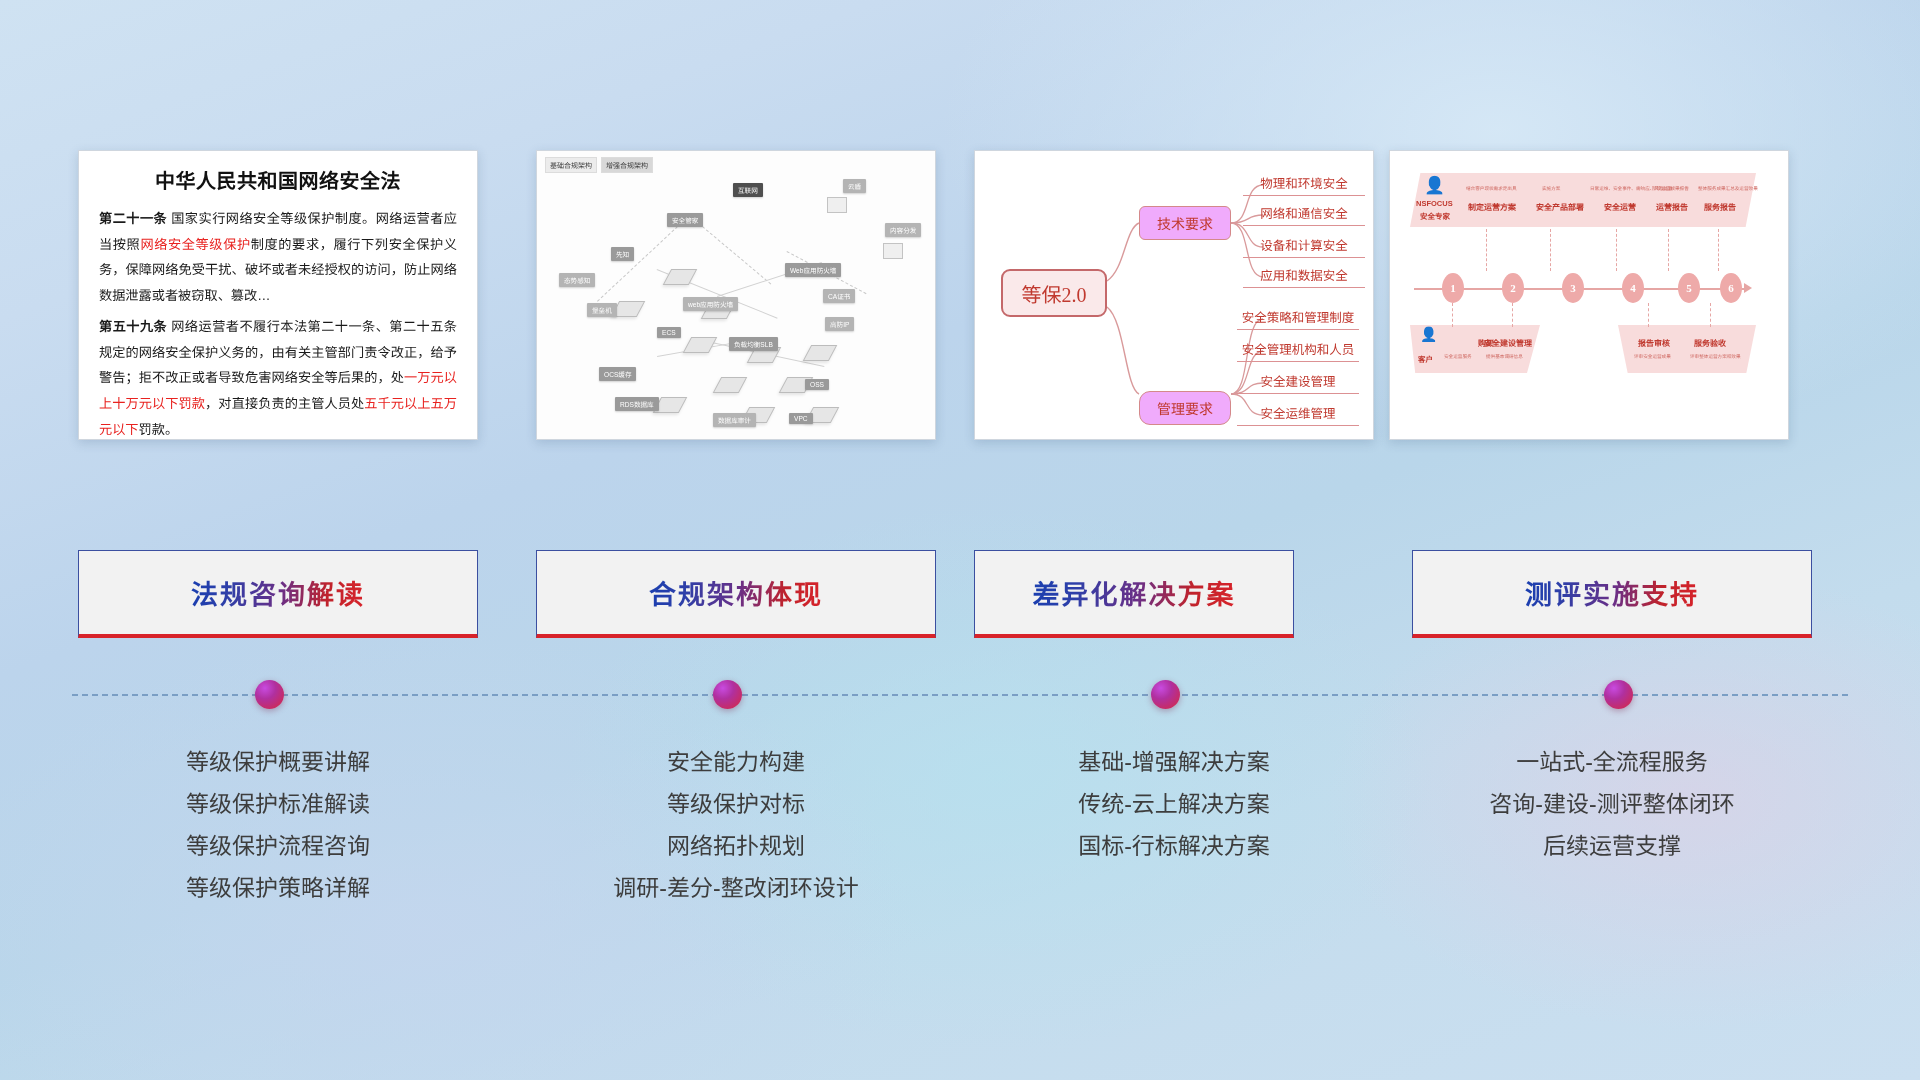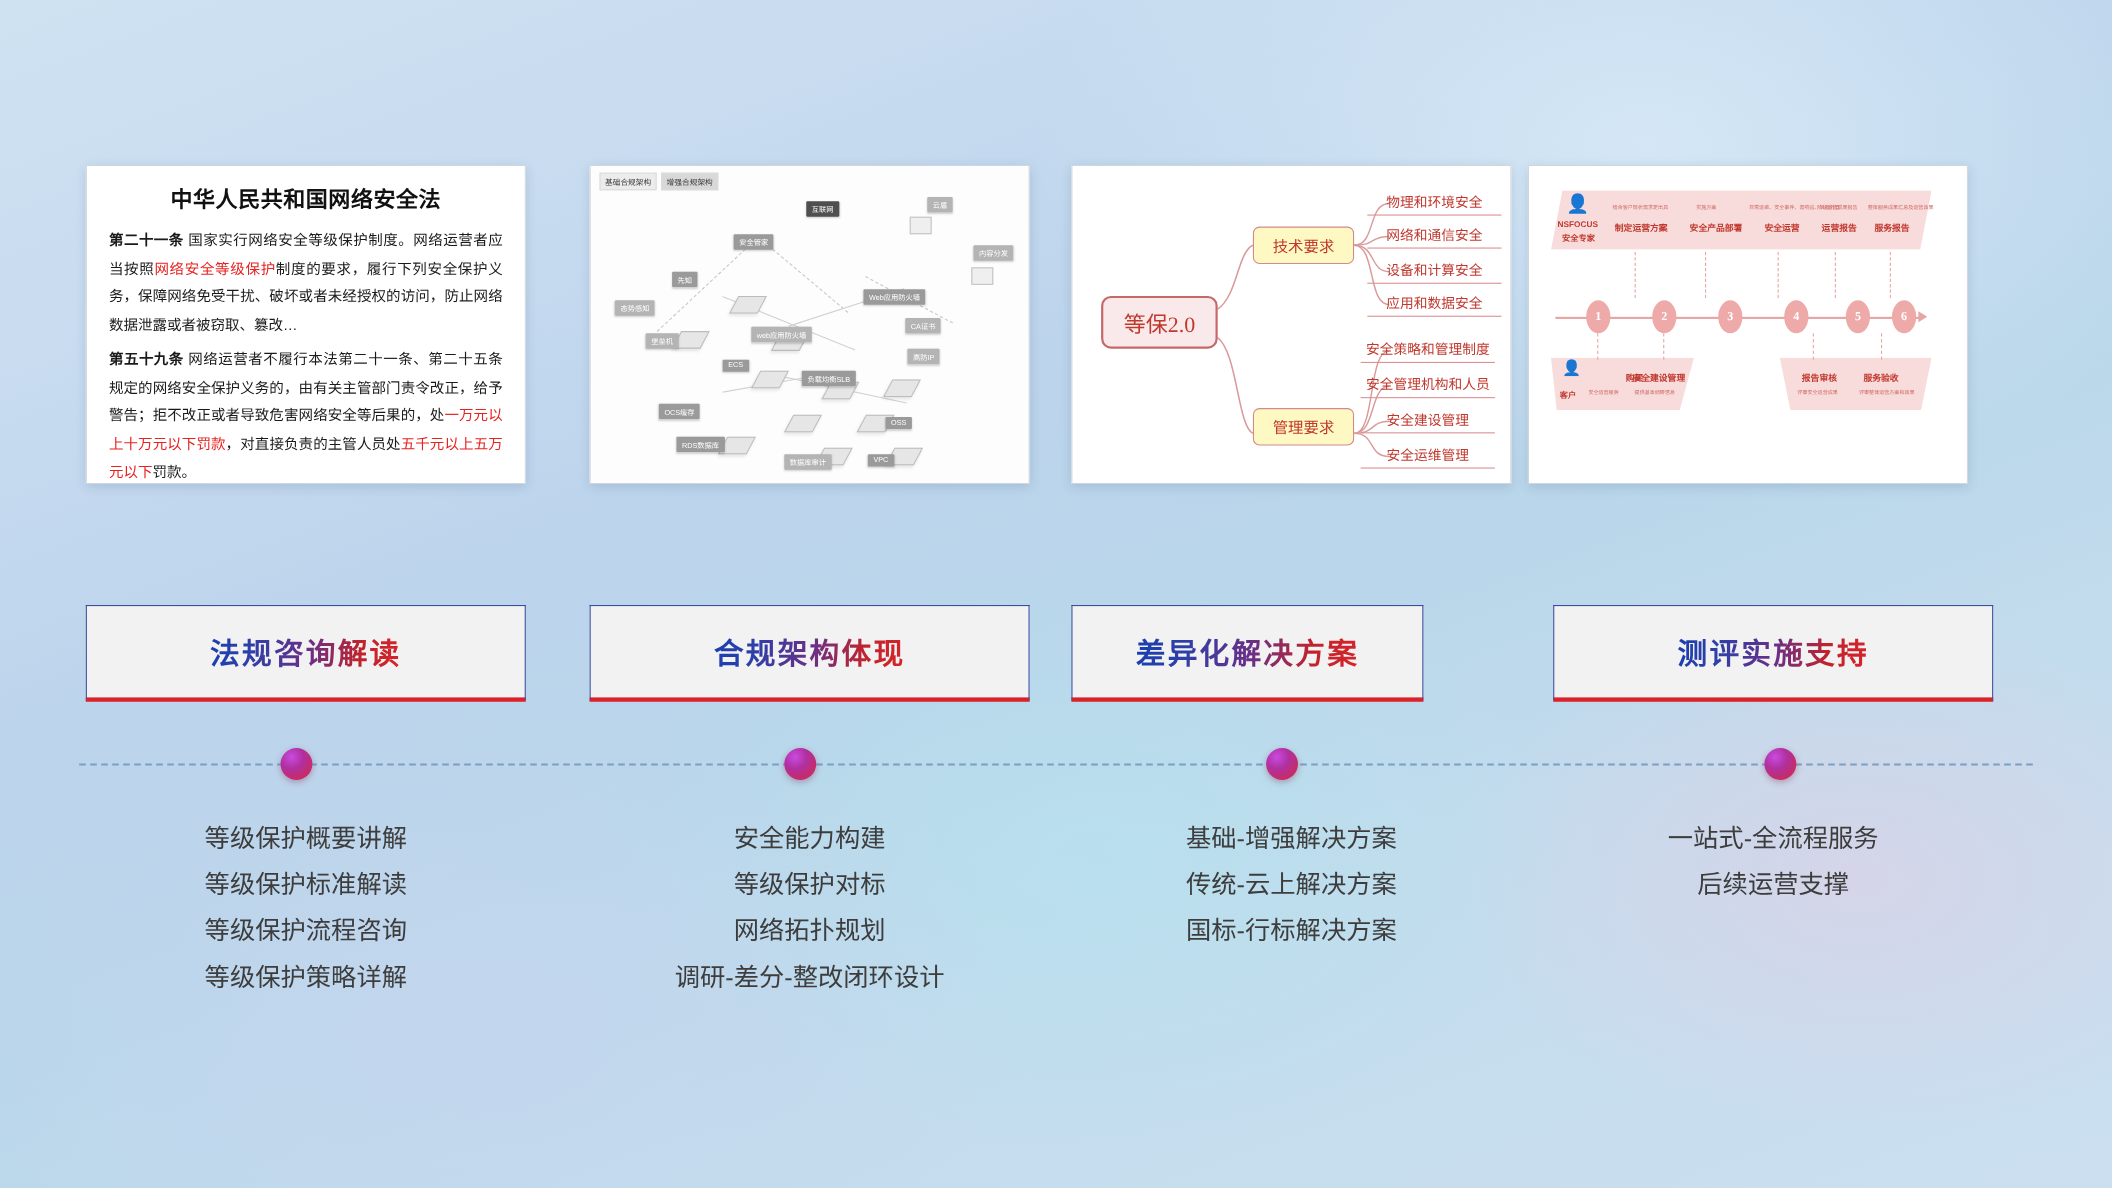--- a/index.html
+++ b/index.html
@@ -71,26 +71,26 @@
   
   .mind { position:relative; width:100%; height:100%; background:#fff; }
   .mm-root {
     position:absolute; left:26px; top:118px; width:106px; height:48px;
     border:2px solid #c4686a; border-radius:9px; background:#fae9ea;
     display:flex; align-items:center; justify-content:center;
     font-size:20px; color:#c0392f; font-family:"Liberation Serif",serif;
   }
   .mm-branch {
     position:absolute; width:92px; height:34px;
-    border:1.4px solid #d4898a; border-radius:6px; background:#fef9c3;
+    border:1.4px solid #d4898a; border-radius:6px; background:#f0abfc;
     display:flex; align-items:center; justify-content:center;
     font-size:14px; color:#c0392f; font-family:"Liberation Serif",serif;
   }
   .mm-branch.b1 { left:164px; top:55px; }
-  .mm-branch.b2 { left:164px; top:220px; }
+  .mm-branch.b2 { left:164px; top:240px;border-radius:11px; }
   .mm-leaf {
     position:absolute; width:122px; font-size:12.5px; color:#c0392f;
     font-family:"Liberation Serif",serif; text-align:center;
     padding-bottom:3px; border-bottom:1.8px solid #dc9193;
   }
 
   
   .tl { position:relative; width:100%; height:100%; background:#fff; }
   .tl-band {
     position:absolute; background:#f8dcdc; color:#c0392f;
@@ -354,17 +354,18 @@
       <li>网络拓扑规划</li>
       <li>调研-差分-整改闭环设计</li>
     </ul>
     <ul class="col lc3">
       <li>基础-增强解决方案</li>
       <li>传统-云上解决方案</li>
       <li>国标-行标解决方案</li>
     </ul>
     <ul class="col lc4">
       <li>一站式-全流程服务</li>
+      <li>咨询-建设-测评整体闭环</li>
       <li>后续运营支撑</li>
     </ul>
   </div>
 
 </div>
 
 </body></html>

